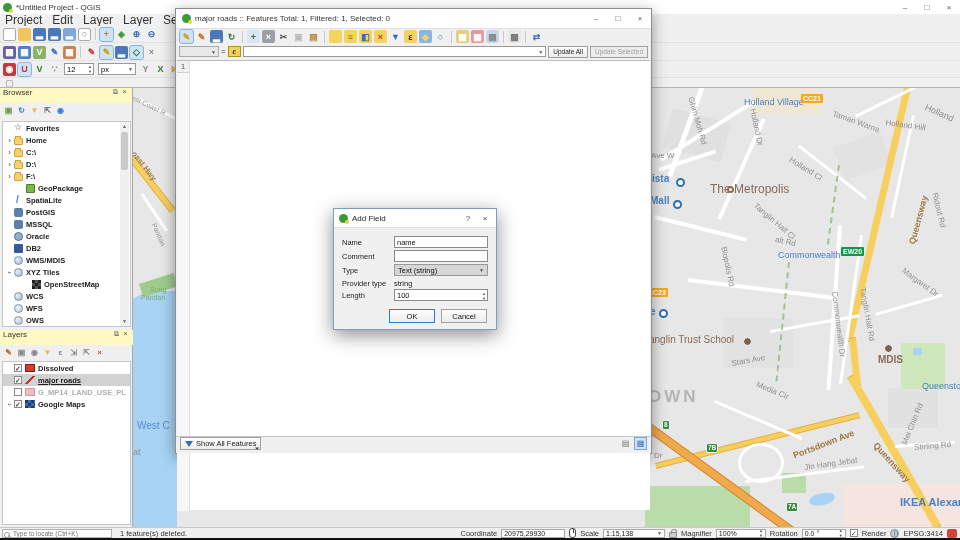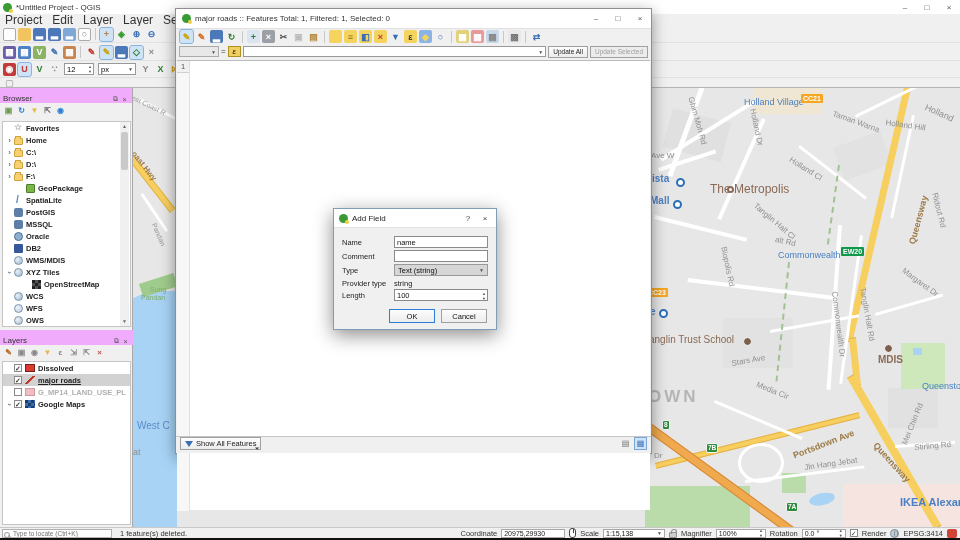--- a/index.html
+++ b/index.html
@@ -37,21 +37,21 @@
   .bdg-cc{background:#f5a623}.bdg-ew{background:#12984c}
   .shield{position:absolute;font-size:6.5px;font-weight:bold;color:#fff;background:#2e8b3c;border:1px solid #f4f4f4;border-radius:2px;padding:0 1px;line-height:8px}
   .mk{position:absolute;border-radius:50%}
   .mk-mrt{width:9px;height:9px;background:#fff;border:2px solid #2a6fb8}
   .mk-poi{width:7px;height:7px;background:#fff;border:2px solid #8a6a55}
   .mk-poid{width:9px;height:9px;background:#7d5f4d;border:1px solid #fff}
   .dash{position:absolute;border-left:2px dashed #a3c293;transform-origin:0 0}
 
   
   #dock{left:0;top:88px;width:133px;height:439px;background:#f0f0f0;border-right:1px solid #a8a8a8}
-  .phead{height:15px;display:flex;align-items:flex-end;font-size:8px;color:#333;padding:0 3px;background:#f0abfc}
+  .phead{height:15px;display:flex;align-items:flex-start;font-size:8px;color:#333;padding:0 3px;background:#fef9c3}
   .phead .pbtn{margin-left:auto;font-size:7px;color:#555;width:9px;text-align:center}
   .phead .pbtn+.pbtn{margin-left:0}
   .ptools{height:15px;display:flex;align-items:center;padding-left:2px}
   .ptools .tb-icon{width:11px;height:11px;font-size:8px}
   #browser-tree{position:absolute;left:2px;top:33px;width:129px;height:206px;background:#fff;border:1px solid #c5c5c5;overflow:hidden}
   .tree-row{height:12px;display:flex;align-items:center;font-size:7.5px;font-weight:bold;color:#222;white-space:nowrap}
   .chev{width:9px;text-align:center;font-size:8px;color:#777;flex:none}
   .chev.open{transform:rotate(90deg)}
   .tico{width:9px;height:9px;margin-right:3px;flex:none;display:inline-block;position:relative}
   .ic-star::before{content:'☆';font-size:9px;color:#b8b8b8;position:absolute;top:-2px}

